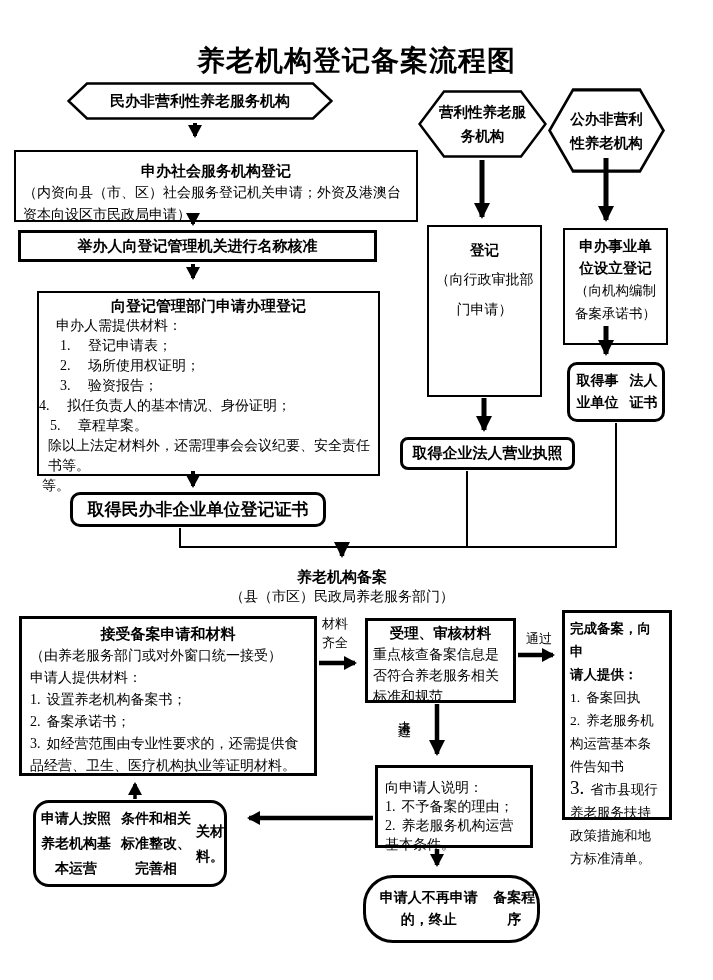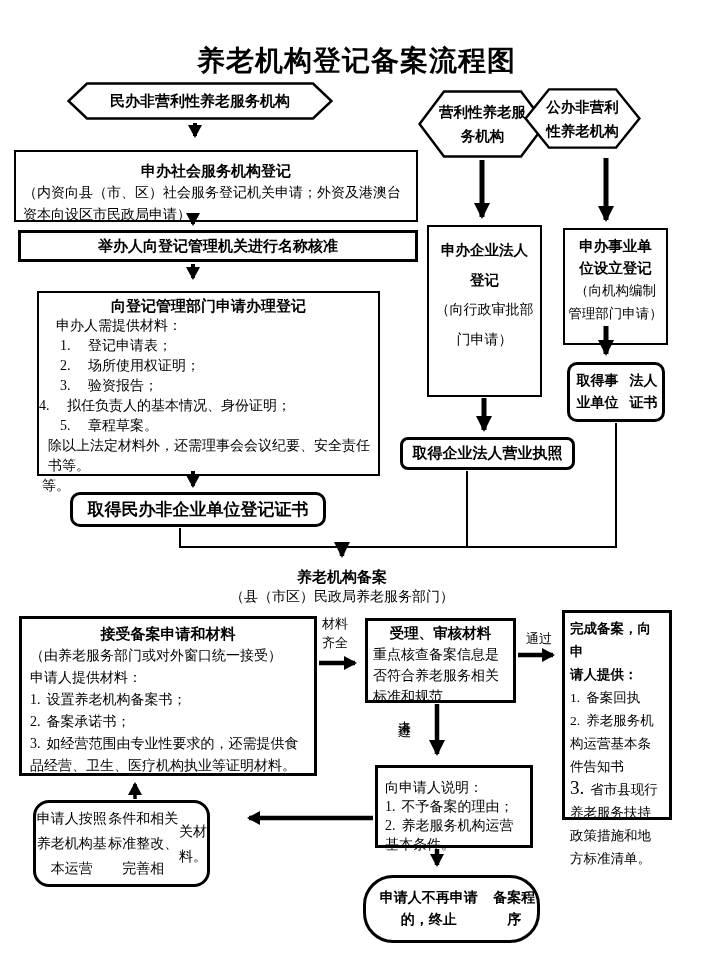--- a/index.html
+++ b/index.html
@@ -38,76 +38,75 @@
       <polygon points="20,1.5 246,1.5 264.5,19 246,36.5 20,36.5 1.5,19" fill="#fff" stroke="#000" stroke-width="2.5"></polygon>
     </svg>
     <div class="htxt fs15">民办非营利性养老服务机构</div>
   </div>
 
   <div class="abs box" style="left:14px;top:150px;width:404px;height:72px;padding:8px 7px">
     <div class="bt fs15" style="line-height:22px">申办社会服务机构登记</div>
     <div class="fs14" style="line-height:22px">（内资向县（市、区）社会服务登记机关申请；外资及港澳台资本向设区市民政局申请）</div>
   </div>
 
-  <div class="abs box b3" style="left:18px;top:230px;width:400px;height:32px">
+  <div class="abs box b3" style="left:18px;top:230px;width:359px;height:32px">
     <div class="bt fs15" style="line-height:26px">举办人向登记管理机关进行名称核准</div>
   </div>
 
   <div class="abs box b25" style="left:37px;top:291px;width:343px;height:185px;padding-top:3px">
     <div class="bt fs15" style="line-height:20px">向登记管理部门申请办理登记</div>
     <div class="fs14" style="line-height:20px;margin-left:17px">申办人需提供材料：</div>
     <div class="fs14" style="line-height:20px;margin-left:21px"><span class="num">1.</span><span>登记申请表；</span></div>
     <div class="fs14" style="line-height:20px;margin-left:21px"><span class="num">2.</span><span>场所使用权证明；</span></div>
     <div class="fs14" style="line-height:20px;margin-left:21px"><span class="num">3.</span><span>验资报告；</span></div>
     <div class="fs14" style="line-height:20px;"><span class="num">4.</span><span>拟任负责人的基本情况、身份证明；</span></div>
-    <div class="fs14" style="line-height:20px;margin-left:21px"><span class="num">5.</span><span>章程草案。</span></div>
+    <div class="fs14" style="line-height:20px;margin-left:11px"><span class="num">5.</span><span>章程草案。</span></div>
     <div class="fs14" style="line-height:20px;margin-left:9px">除以上法定材料外，还需理事会会议纪要、安全责任书等。</div>
     <div class="fs14" style="line-height:20px;margin-left:3px">等。</div>
   </div>
 
   <div class="abs pill" style="left:70px;top:492px;width:256px;height:35px;font-size:17px">
     <div>取得民办非企业单位登记证书</div>
   </div>
 
   <div class="abs hex" style="left:418px;top:90px;width:129px;height:68px">
     <svg viewBox="0 0 129 68" preserveAspectRatio="none">
       <polygon points="26,1.5 103,1.5 127.5,34 103,66.5 26,66.5 1.5,34" fill="#fff" stroke="#000" stroke-width="2.5"></polygon>
     </svg>
     <div class="htxt">
       <div>营利性养老服</div>
       <div>务机构</div>
     </div>
   </div>
 
   <div class="abs box b25" style="left:427px;top:225px;width:115px;height:172px;padding-top:8px;text-align:center">
-    <div class="bt" style="font-size:14.5px;line-height:30px">申办企业法人</div>
     <div class="bt" style="font-size:14.5px;line-height:30px">登记</div>
     <div class="fs14" style="line-height:30px">（向行政审批部</div>
     <div class="fs14" style="line-height:30px">门申请）</div>
   </div>
 
   <div class="abs pill" style="left:400px;top:437px;width:175px;height:33px;font-size:15px;border-radius:8px">
     <div>取得企业法人营业执照</div>
   </div>
 
-  <div class="abs hex" style="left:524px;top:88px;width:117px;height:61px">
+  <div class="abs hex" style="left:548px;top:88px;width:117px;height:85px">
     <svg viewBox="0 0 117 69" preserveAspectRatio="none">
       <polygon points="25,1.5 92,1.5 115.5,34.5 92,67.5 25,67.5 1.5,34.5" fill="#fff" stroke="#000" stroke-width="2.5"></polygon>
     </svg>
     <div class="htxt">
       <div>公办非营利</div>
       <div>性养老机构</div>
     </div>
   </div>
 
   <div class="abs box b25" style="left:563px;top:228px;width:105px;height:117px;padding-top:5px;text-align:center">
     <div class="bt" style="font-size:14.5px;line-height:22px">申办事业单</div>
     <div class="bt" style="font-size:14.5px;line-height:22px">位设立登记</div>
     <div style="font-size:13.5px;line-height:23px">（向机构编制</div>
-    <div style="font-size:13.5px;line-height:23px">管理部门申请）</div>
+    <div style="font-size:13.5px;line-height:23px">备案承诺书）</div>
   </div>
 
   <div class="abs pill" style="left:567px;top:362px;width:98px;height:60px;font-size:14px;line-height:22px">
     <div>取得事业单位</div>
     <div>法人证书</div>
   </div>
 
   <div class="abs" style="left:222px;top:567px;width:240px;text-align:center">
     <div class="bt fs15" style="line-height:20px">养老机构备案</div>
     <div class="fs14" style="line-height:20px">（县（市区）民政局养老服务部门）</div>
@@ -143,21 +142,21 @@
   </div>
 
   <div class="abs vlabel" style="left:395px;top:710px;height:52px">未通过</div>
 
   <div class="abs box b3" style="left:375px;top:765px;width:158px;height:83px;padding:10px 3px 3px 7px">
     <div class="fs14" style="line-height:19px">向申请人说明：</div>
     <div class="fs14" style="line-height:19px"><span class="fn">1.</span><span>不予备案的理由；</span></div>
     <div class="fs14" style="line-height:19px"><span class="fn">2.</span><span>养老服务机构运营基本条件。</span></div>
   </div>
 
-  <div class="abs pill" style="left:33px;top:800px;width:177px;height:87px;border-radius:16px;font-weight:normal;font-size:14px;line-height:25px">
+  <div class="abs pill" style="left:33px;top:800px;width:194px;height:87px;border-radius:16px;font-weight:bold;font-size:14px;line-height:25px">
     <div>申请人按照养老机构基本运营</div>
     <div>条件和相关标准整改、完善相</div>
     <div>关材料。</div>
   </div>
 
   <div class="abs pill" style="left:363px;top:875px;width:177px;height:68px;border-radius:30px;font-weight:bold;font-size:14px;line-height:22px">
     <div>申请人不再申请的，终止</div>
     <div>备案程序</div>
   </div>
 

